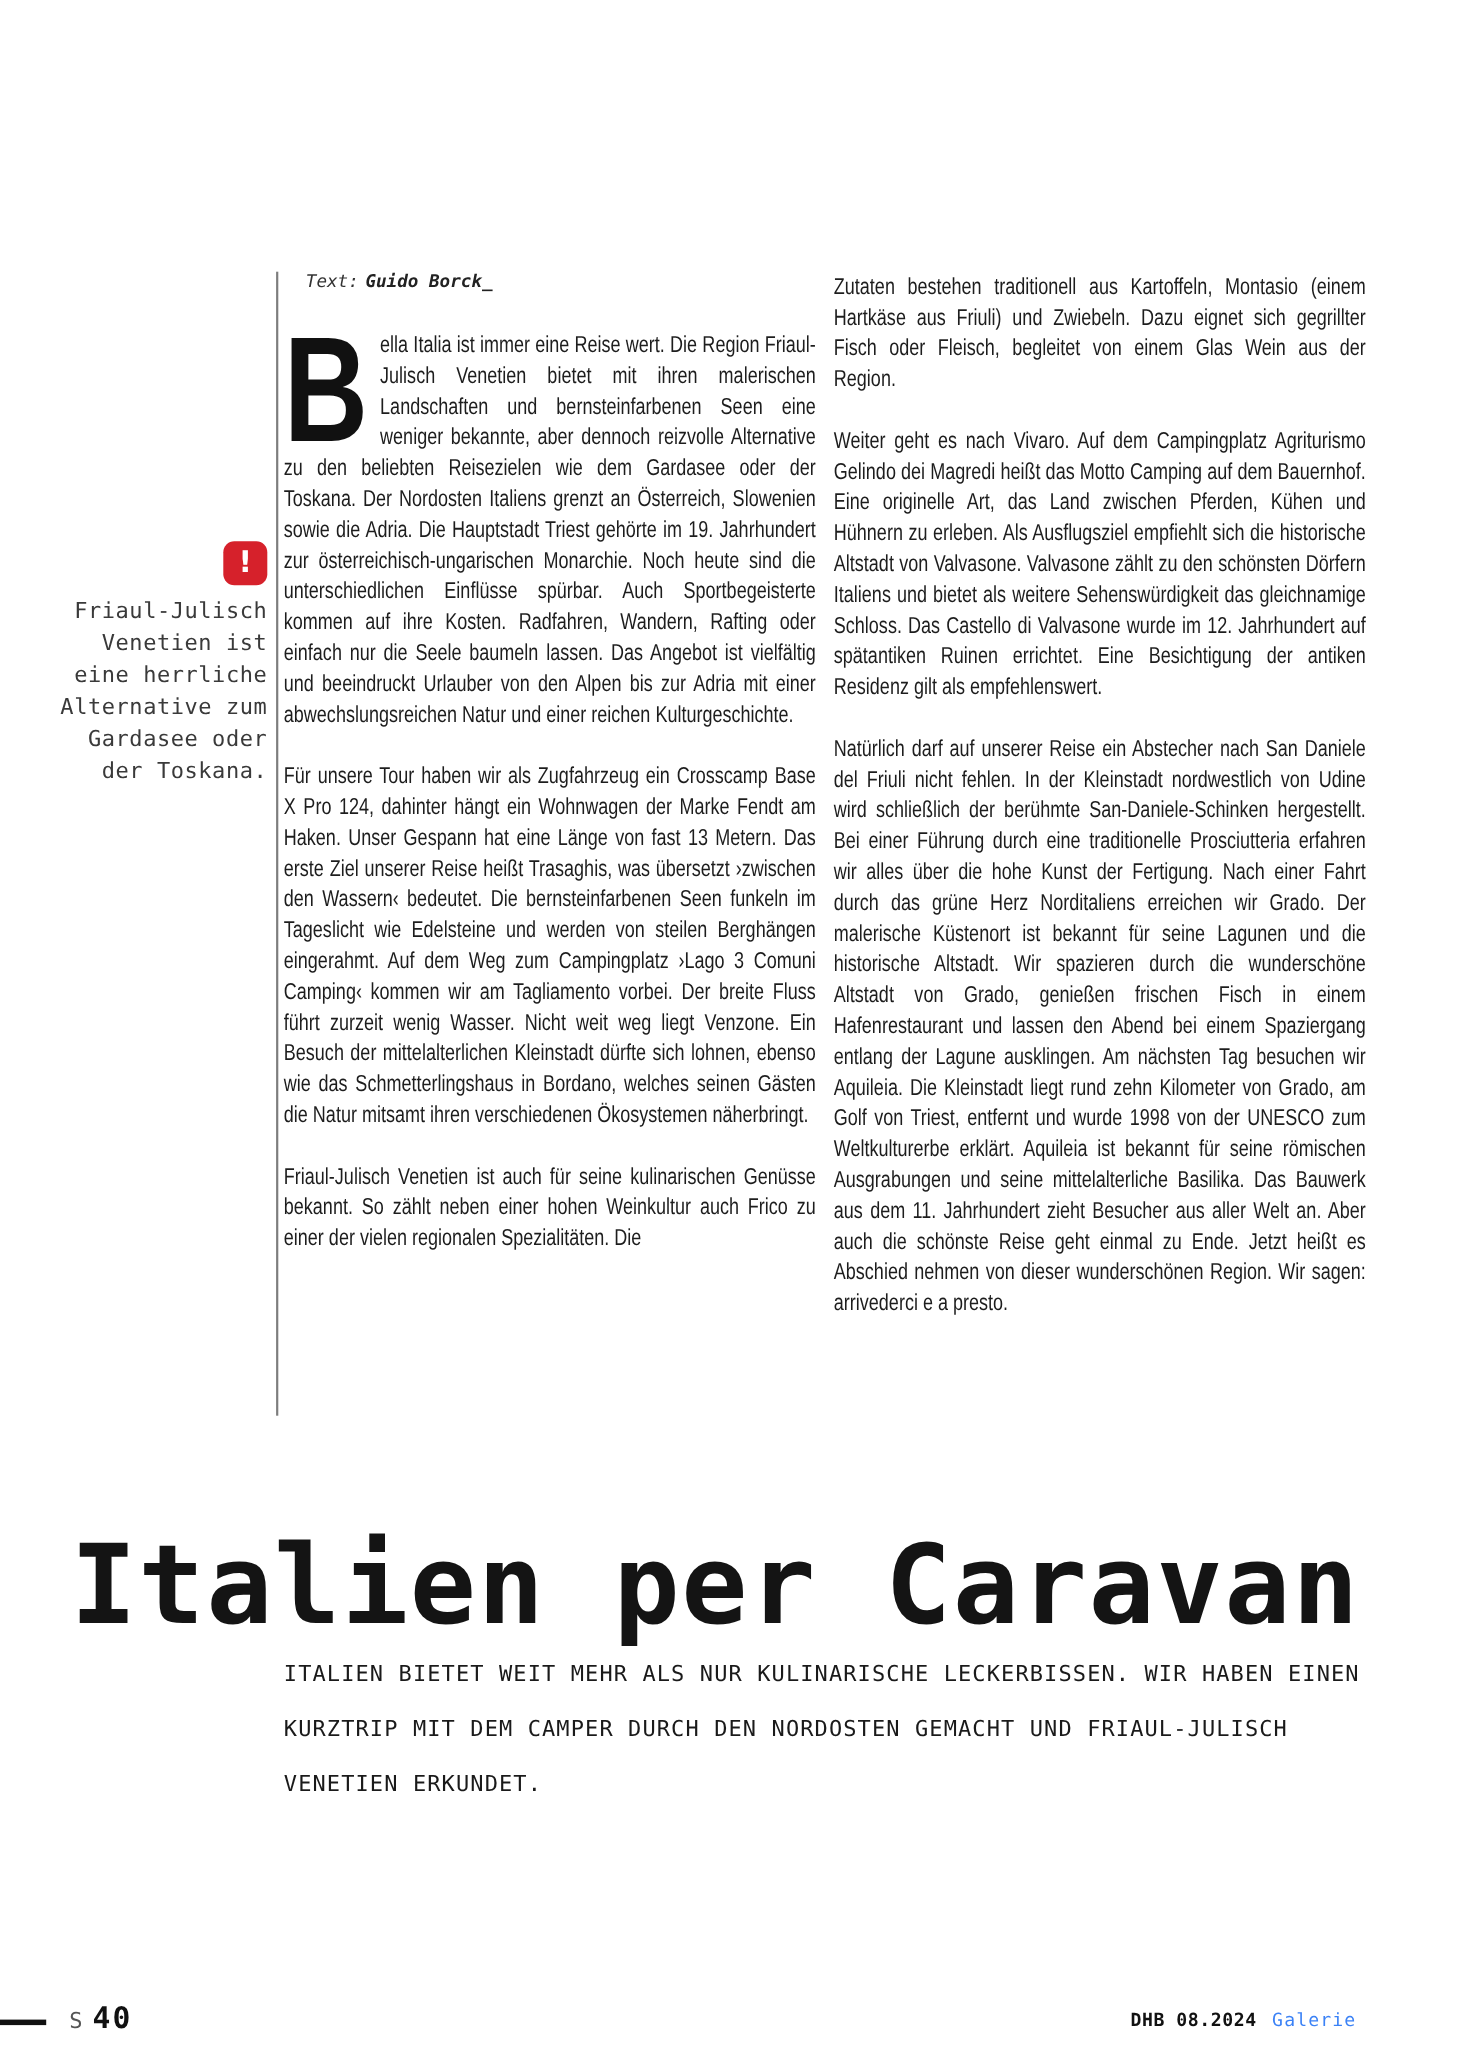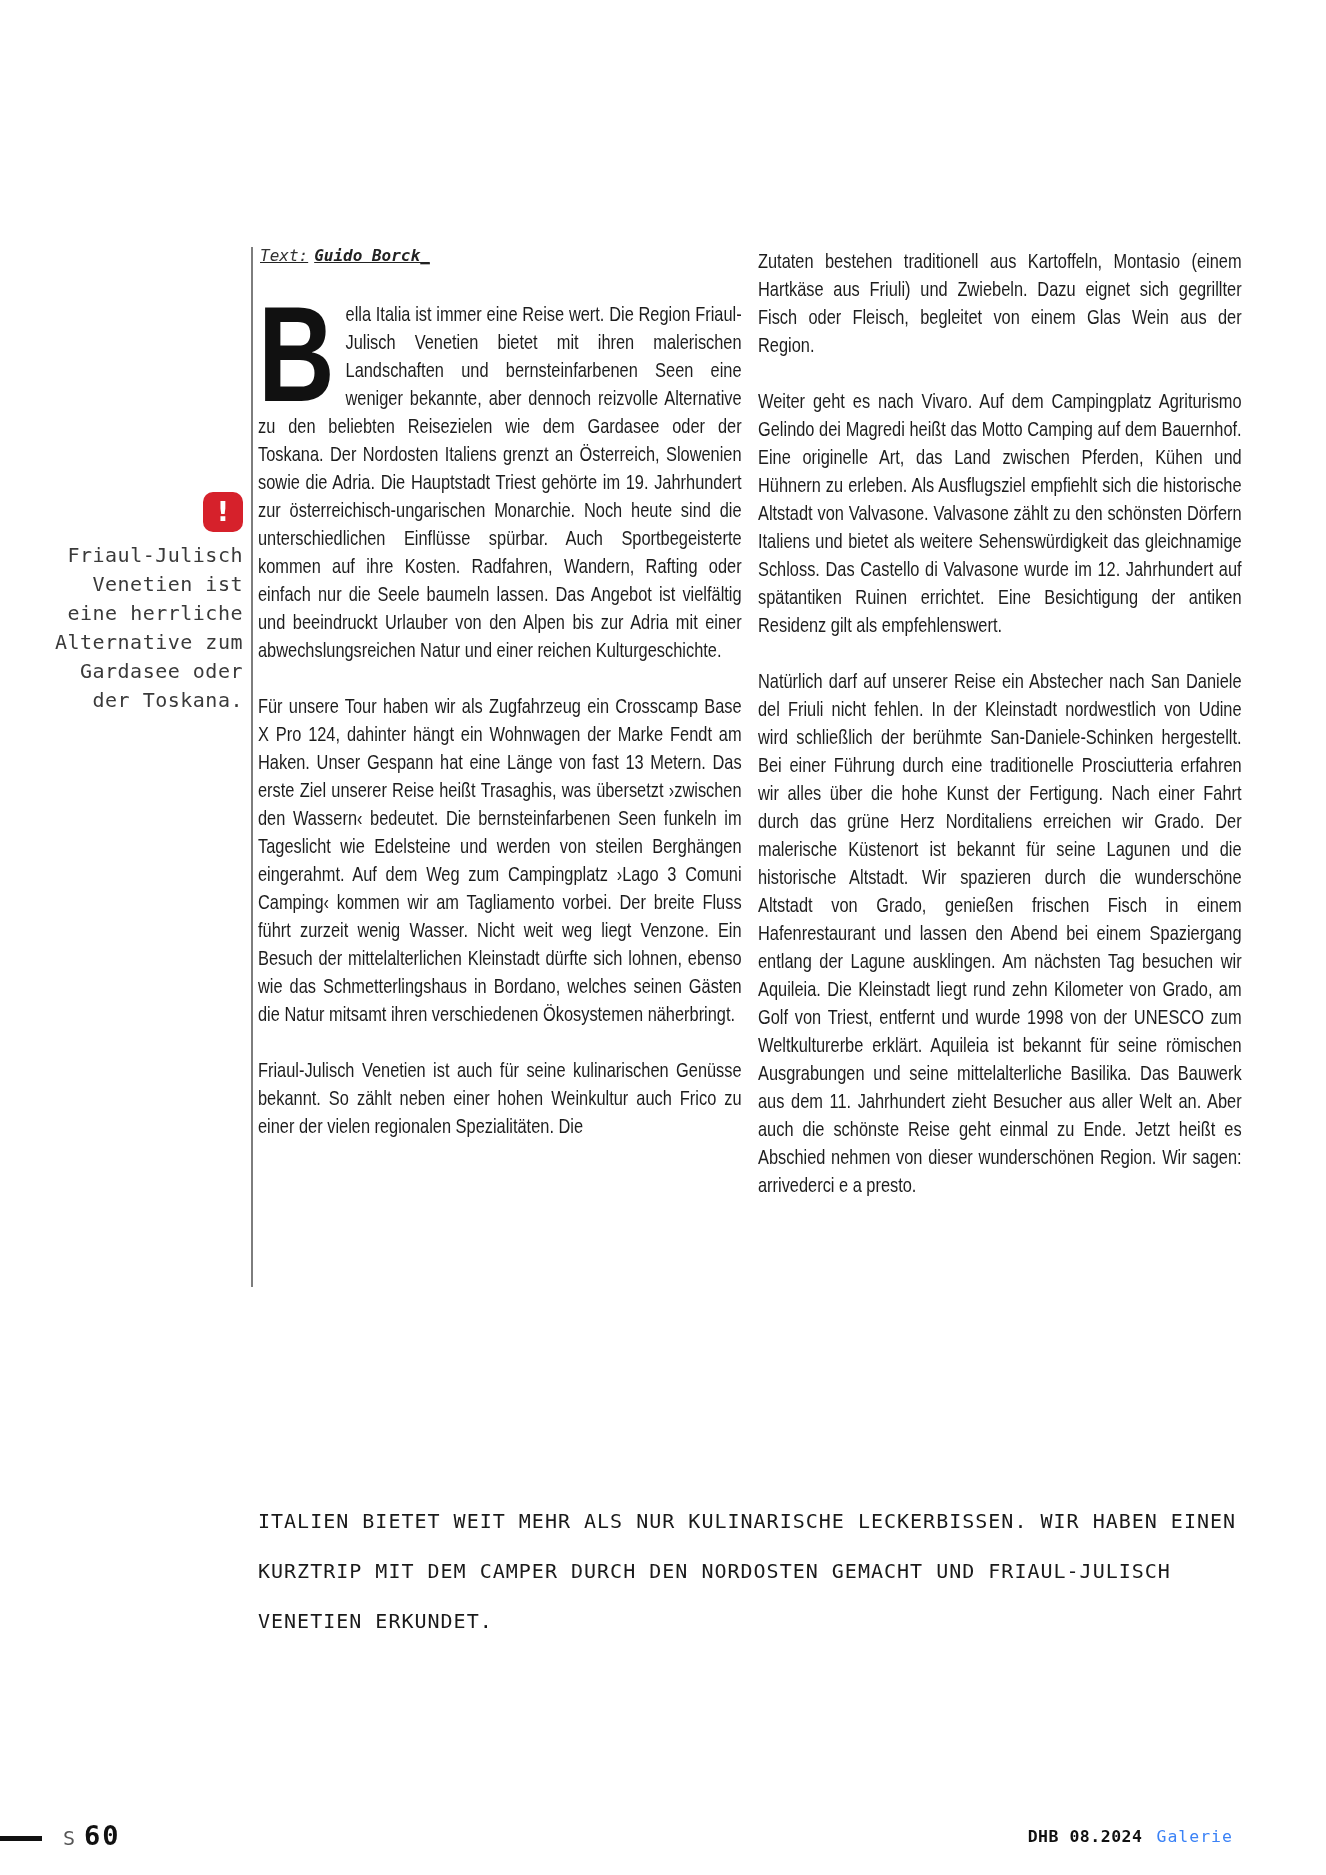--- a/index.html
+++ b/index.html
@@ -17,27 +17,26 @@
   .vrule {
     position: absolute;
     left: 251px; top: 247px;
     width: 2px; height: 1040px;
     background: #7d7d7d;
   }
 
   
   .byline {
     position: absolute;
-    left: 260px; top: 246px;
+    left: 278px; top: 246px;
     font-family: "DejaVu Sans Mono", monospace;
     font-style: italic;
     font-size: 16px;
     color: #222;
     white-space: nowrap;
-    text-decoration: underline;
   }
   .byline .lbl { font-weight: 400; color: #333; }
   .byline .auth { font-weight: 700; margin-left: 6px; }
 
   
   .note-icon {
     position: absolute;
     left: 203px; top: 492px;
     width: 40px; height: 40px;
     background: #d6212b;
@@ -168,28 +167,29 @@
     <p>Für unsere Tour haben wir als Zugfahrzeug ein Crosscamp Base X Pro 124, dahinter hängt ein Wohnwagen der Marke Fendt am Haken. Unser Gespann hat eine Länge von fast 13 Metern. Das erste Ziel unserer Reise heißt Trasaghis, was übersetzt ›zwischen den Wassern‹ bedeutet. Die bernsteinfarbenen Seen funkeln im Tageslicht wie Edelsteine und werden von steilen Berghängen eingerahmt. Auf dem Weg zum Campingplatz ›Lago 3 Comuni Camping‹ kommen wir am Tagliamento vorbei. Der breite Fluss führt zurzeit wenig Wasser. Nicht weit weg liegt Venzone. Ein Besuch der mittelalterlichen Kleinstadt dürfte sich lohnen, ebenso wie das Schmetterlingshaus in Bordano, welches seinen Gästen die Natur mitsamt ihren verschiedenen Ökosystemen näherbringt.</p>
     <p>Friaul-Julisch Venetien ist auch für seine kulinarischen Genüsse bekannt. So zählt neben einer hohen Weinkultur auch Frico zu einer der vielen regionalen Spezialitäten. Die</p>
   </div>
 
   <div class="col col-right">
     <p>Zutaten bestehen traditionell aus Kartoffeln, Montasio (einem Hartkäse aus Friuli) und Zwiebeln. Dazu eignet sich gegrillter Fisch oder Fleisch, begleitet von einem Glas Wein aus der Region.</p>
     <p>Weiter geht es nach Vivaro. Auf dem Campingplatz Agriturismo Gelindo dei Magredi heißt das Motto Camping auf dem Bauernhof. Eine originelle Art, das Land zwischen Pferden, Kühen und Hühnern zu erleben. Als Ausflugsziel empfiehlt sich die historische Altstadt von Valvasone. Valvasone zählt zu den schönsten Dörfern Italiens und bietet als weitere Sehenswürdigkeit das gleichnamige Schloss. Das Castello di Valvasone wurde im 12. Jahrhundert auf spätantiken Ruinen errichtet. Eine Besichtigung der antiken Residenz gilt als empfehlenswert.</p>
     <p>Natürlich darf auf unserer Reise ein Abstecher nach San Daniele del Friuli nicht fehlen. In der Kleinstadt nordwestlich von Udine wird schließlich der berühmte San-Daniele-Schinken hergestellt. Bei einer Führung durch eine traditionelle Prosciutteria erfahren wir alles über die hohe Kunst der Fertigung. Nach einer Fahrt durch das grüne Herz Norditaliens erreichen wir Grado. Der malerische Küstenort ist bekannt für seine Lagunen und die historische Altstadt. Wir spazieren durch die wunderschöne Altstadt von Grado, genießen frischen Fisch in einem Hafenrestaurant und lassen den Abend bei einem Spaziergang entlang der Lagune ausklingen. Am nächsten Tag besuchen wir Aquileia. Die Kleinstadt liegt rund zehn Kilometer von Grado, am Golf von Triest, entfernt und wurde 1998 von der UNESCO zum Weltkulturerbe erklärt. Aquileia ist bekannt für seine römischen Ausgrabungen und seine mittelalterliche Basilika. Das Bauwerk aus dem 11. Jahrhundert zieht Besucher aus aller Welt an. Aber auch die schönste Reise geht einmal zu Ende. Jetzt heißt es Abschied nehmen von dieser wunderschönen Region. Wir sagen: arrivederci e a presto.</p>
   </div>
 
+  <h1 class="headline">Italien per Caravan</h1>
 
   <p class="standfirst">ITALIEN BIETET WEIT MEHR ALS NUR KULINARISCHE LECKERBISSEN. WIR HABEN EINEN KURZTRIP MIT DEM CAMPER DURCH DEN NORDOSTEN GEMACHT UND FRIAUL-JULISCH VENETIEN ERKUNDET.</p>
 
   <div class="footer-dash"></div>
 
   <div class="footer-left">
     <span class="pgprefix">S</span>
-    <span class="pgnum">60</span>
+    <span class="pgnum">40</span>
   </div>
 
   <div class="footer-right">
     <span class="issue">DHB 08.2024</span>
     <span class="section">Galerie</span>
   </div>
 
 </div>
 
 </body></html>

